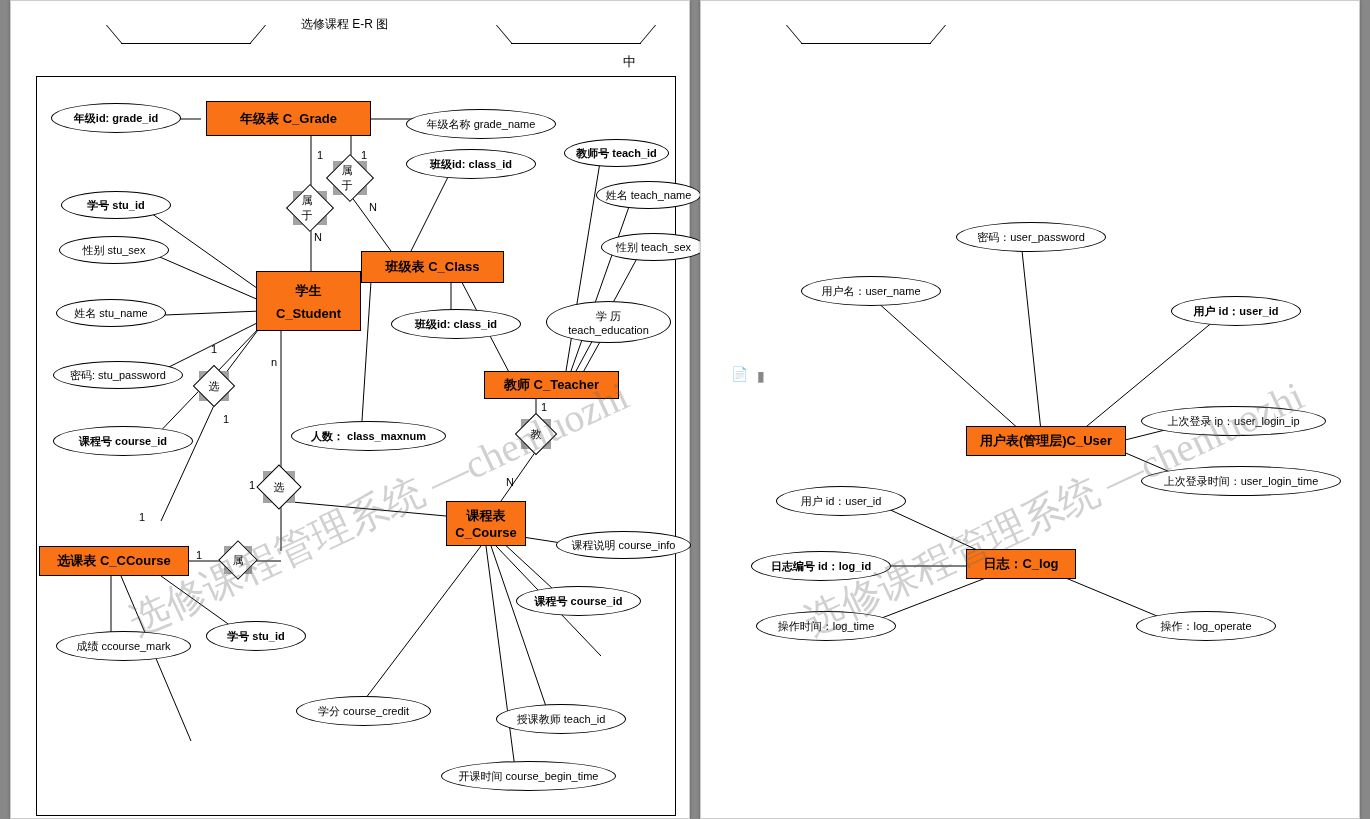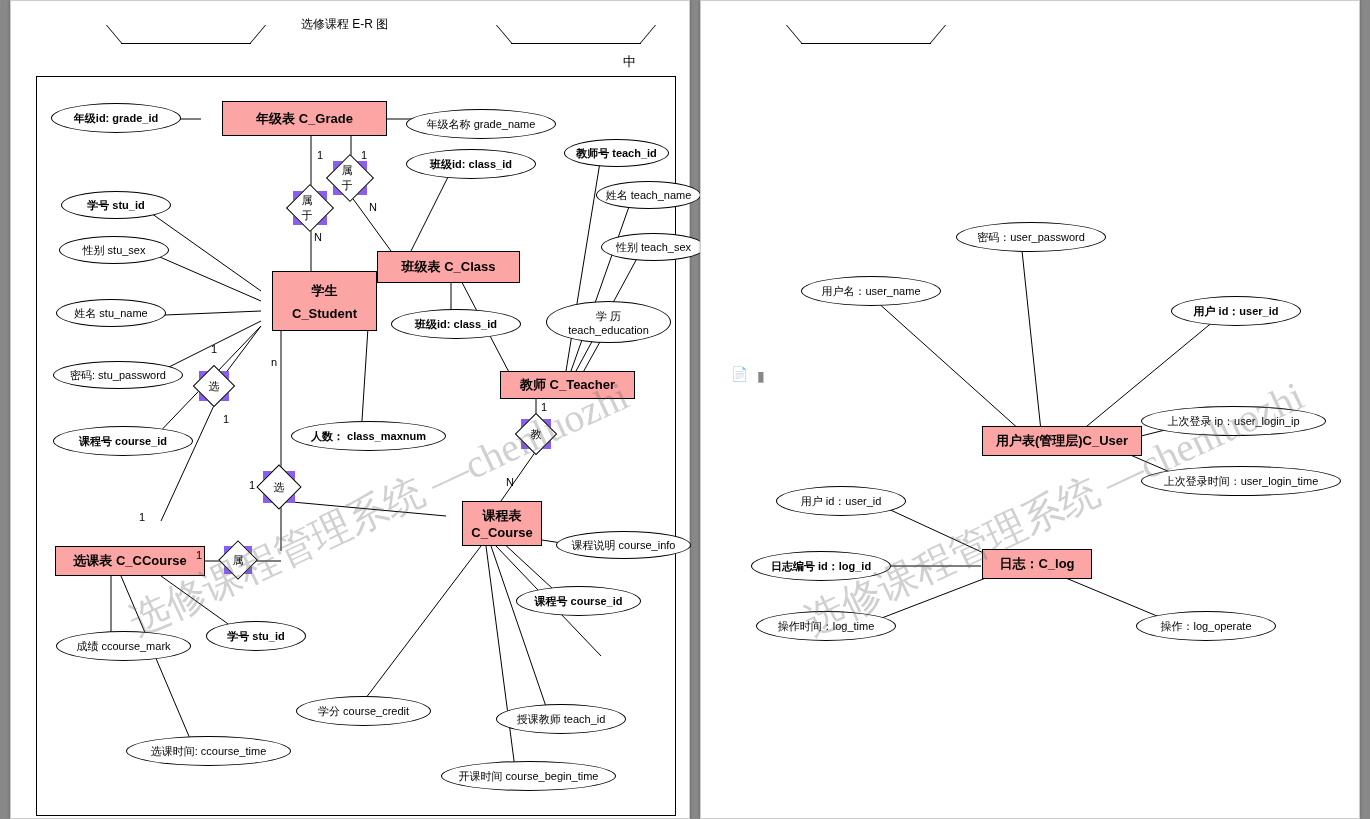--- a/index.html
+++ b/index.html
@@ -49,49 +49,48 @@
       position:absolute;
       right:0; bottom:0;
       width:15px; height:18px;
       border-right:1px solid #000;
       transform: skewX(-40deg);
       transform-origin: bottom right;
     }
     .entity {
       position: absolute;
       border: 1.5px solid #000;
-      background: #fca5a5;
+      background: #f97316;
       font-size: 13px;
       text-align: center;
       display: flex;
       flex-direction: column;
       justify-content: center;
       align-items: center;
       padding: 12px;
       font-weight: bold;
-      margin-left: 16px;
     }
     .attr {
       position: absolute;
       border: 1.5px solid #000;
       border-radius: 50%;
       background: #fff;
       font-size: 11px;
       display: flex;
       justify-content: center;
       align-items: center;
       text-align: center;
       padding: 2px 4px;
     }
     .attr.bold { font-weight: bold; }
     .diamond {
       position: absolute;
       width: 34px;
       height: 34px;
-      background: #8b5cf6;
+      background: #a3a3a3;
     }
     .diamond-border {
       position:absolute;
       inset:0;
       border: 1.5px solid #000;
       transform: rotate(45deg);
       background:#fff;
     }
     .diamond span {
       position: absolute;
@@ -252,21 +251,20 @@
       <div>学            历</div>
       <div>teach_education</div>
     </div>
     <div class="attr" style="left:545px;top:530px;width:135px;height:28px;">课程说明 course_info</div>
     <div class="attr bold" style="left:505px;top:585px;width:125px;height:30px;">课程号 course_id</div>
     <div class="attr" style="left:285px;top:695px;width:135px;height:30px;">学分 course_credit</div>
     <div class="attr" style="left:485px;top:703px;width:130px;height:30px;">授课教师 teach_id</div>
     <div class="attr" style="left:430px;top:760px;width:175px;height:30px;">开课时间 course_begin_time</div>
     <div class="attr" style="left:45px;top:630px;width:135px;height:30px;">成绩 ccourse_mark</div>
     <div class="attr bold" style="left:195px;top:620px;width:100px;height:30px;">学号 stu_id</div>
-    <div class="attr" style="left:115px;top:735px;width:165px;height:30px;">选课时间: ccourse_time</div>
 
     <div class="watermark" style="left:95px;top:480px;">选修课程管理系统 —chenluozhi</div>
   </div>
 </div>
 
 <div class="page page2">
   <div class="page-inner">
     <div class="tab-shape" style="left:100px;top:25px;width:130px;"></div>
 
     <svg class="lines">

